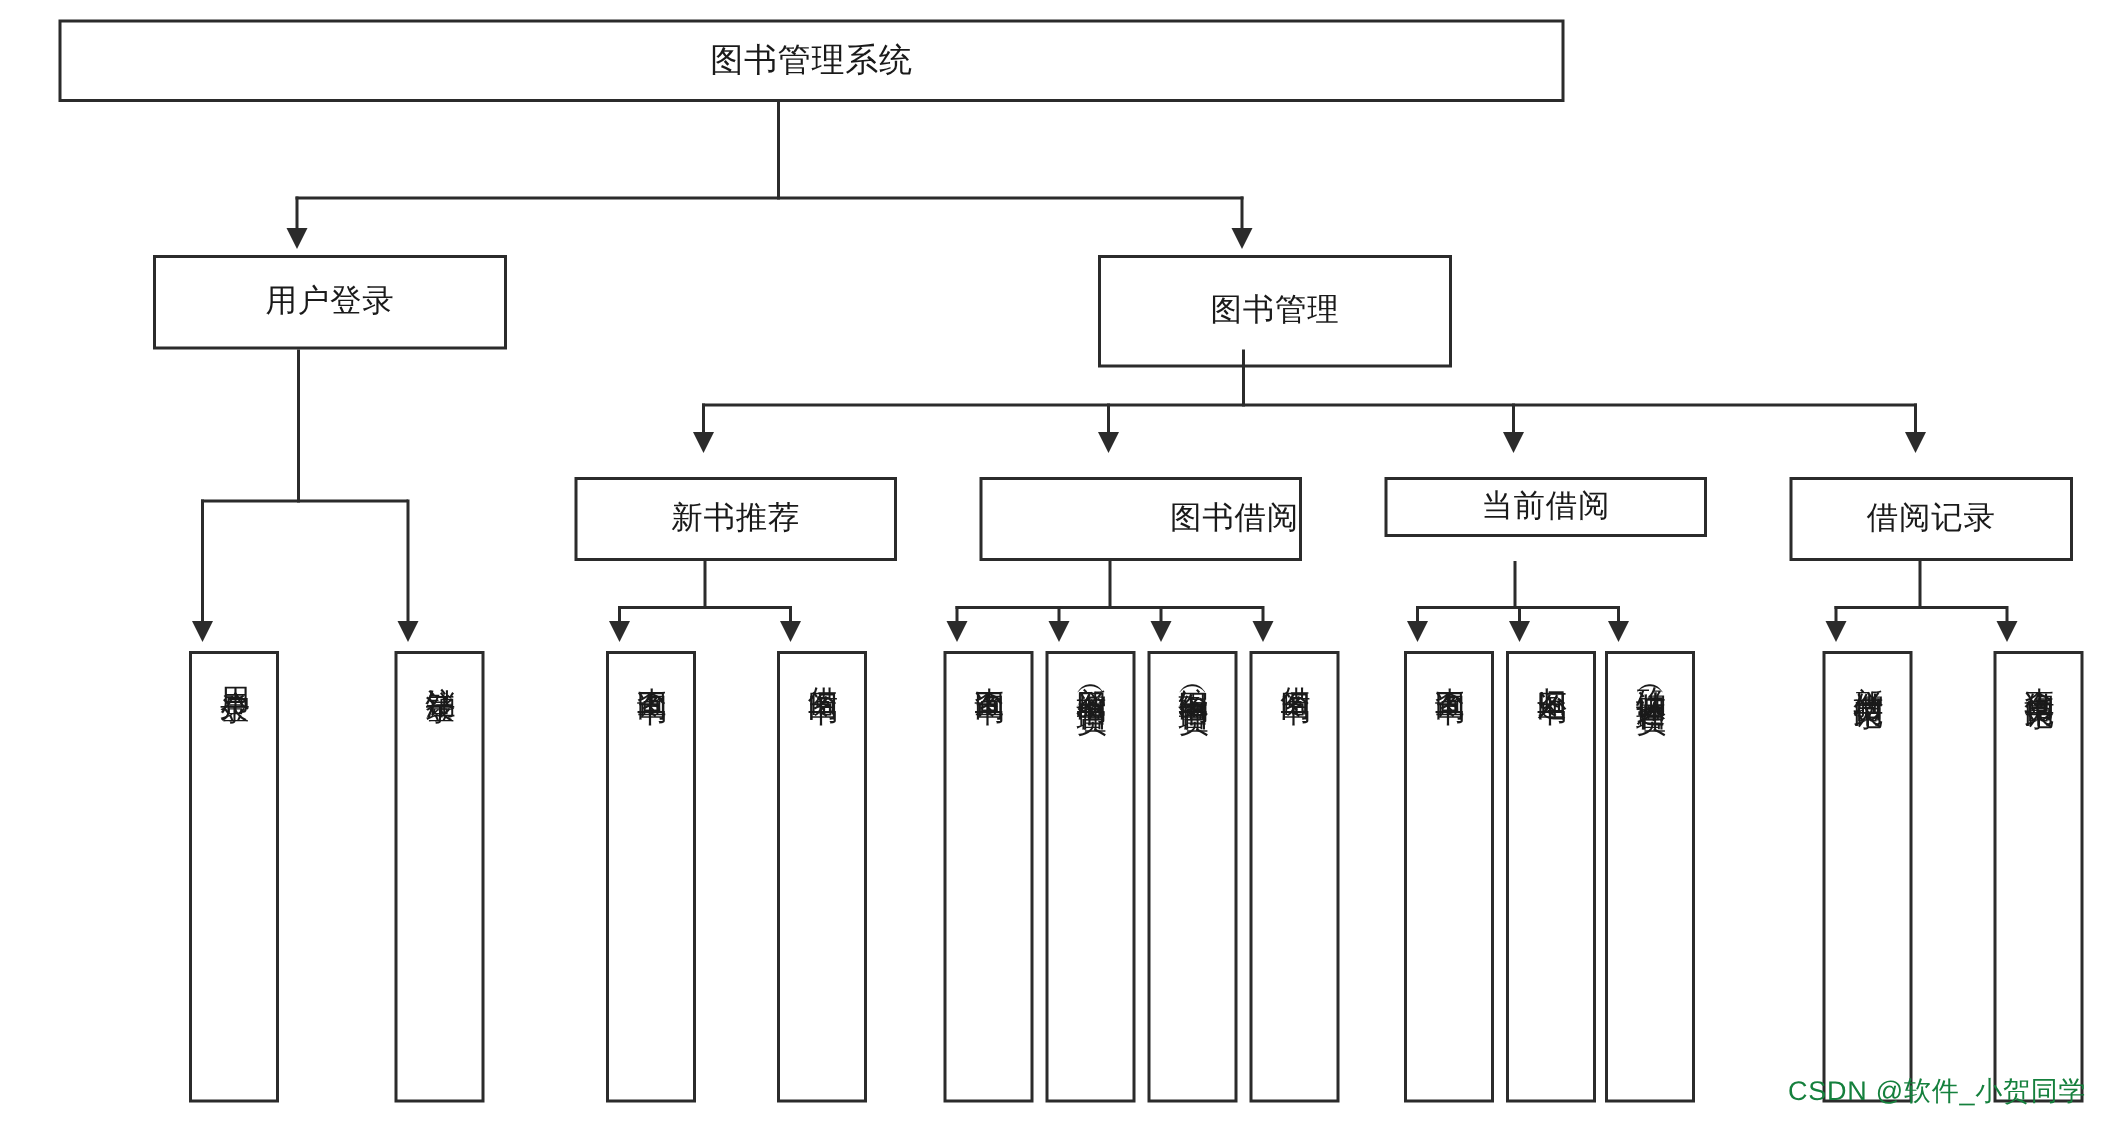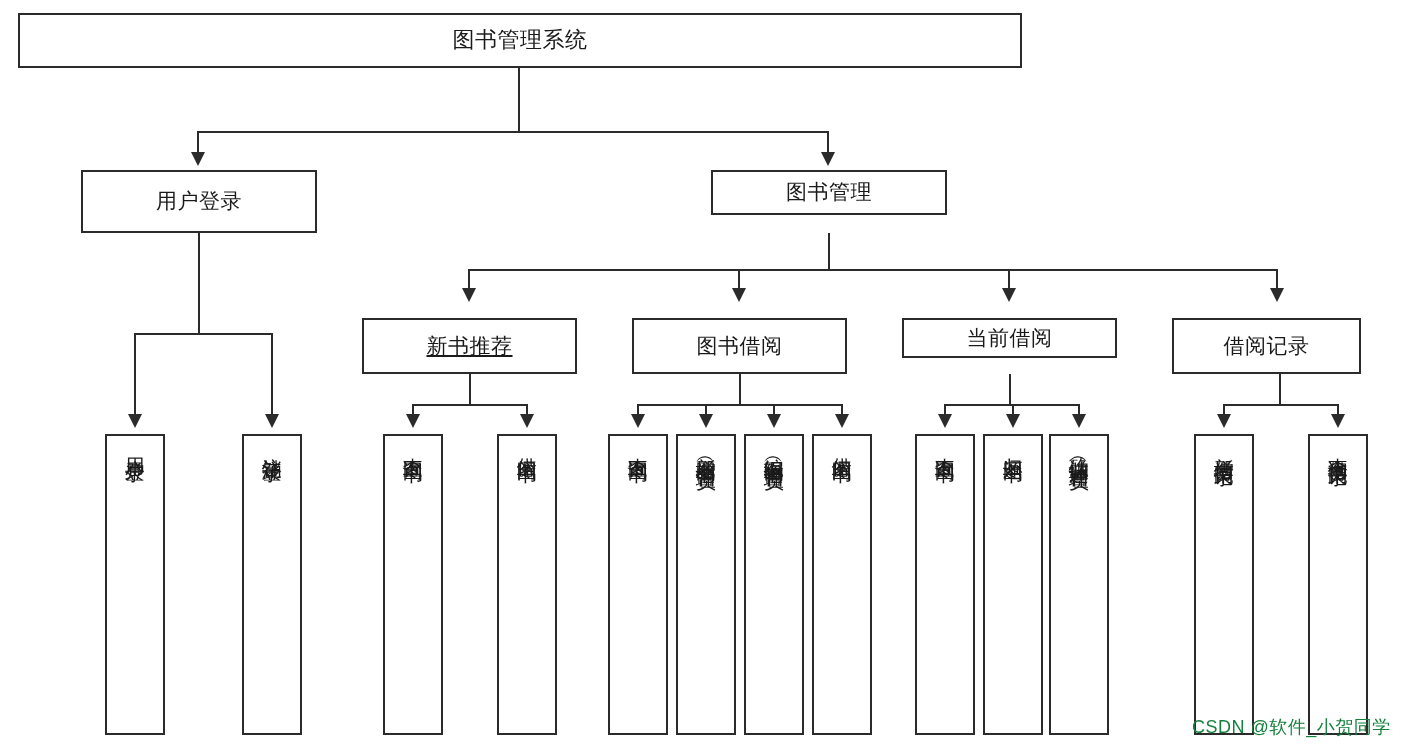--- a/index.html
+++ b/index.html
@@ -18,20 +18,21 @@
   
   .node{
     position:absolute;
     box-sizing:border-box;
     border:2px solid #2b2b2b;
     background:#ffffff;
     display:flex;
     align-items:center;
     justify-content:center;
     color:#1a1a1a;
+    margin-left:21px;
   }
   .node .label{
     display:block;
     text-align:center;
     line-height:1.28;
     letter-spacing:0.5px;
   }
   
   .node.h .label{
     font-size:21px;
@@ -92,39 +93,39 @@
   <div class="conn hline" style="left:197px;top:131px;width:632px;height:2px;"></div>
 
   <div class="conn vline" style="left:197px;top:131px;width:2px;height:24px;"></div>
   <div class="arrow" style="left:191px;top:152px;"></div>
   <div class="conn vline" style="left:827px;top:131px;width:2px;height:24px;"></div>
   <div class="arrow" style="left:821px;top:152px;"></div>
 
   <div class="node h" style="left:81px;top:170px;width:236px;height:63px;">
     <span class="label">用户登录</span>
   </div>
-  <div class="node h" style="left:711px;top:170px;width:236px;height:45px;">
+  <div class="node h" style="left:711px;top:170px;width:236px;height:75px;">
     <span class="label">图书管理</span>
   </div>
 
   <div class="conn vline" style="left:828px;top:233px;width:2px;height:38px;"></div>
   <div class="conn hline" style="left:468px;top:269px;width:810px;height:2px;"></div>
   <div class="conn vline" style="left:468px;top:269px;width:2px;height:22px;"></div>
   <div class="arrow" style="left:462px;top:288px;"></div>
   <div class="conn vline" style="left:738px;top:269px;width:2px;height:22px;"></div>
   <div class="arrow" style="left:732px;top:288px;"></div>
   <div class="conn vline" style="left:1008px;top:269px;width:2px;height:22px;"></div>
   <div class="arrow" style="left:1002px;top:288px;"></div>
   <div class="conn vline" style="left:1276px;top:269px;width:2px;height:22px;"></div>
   <div class="arrow" style="left:1270px;top:288px;"></div>
 
-  <div class="node h" style="left:362px;top:318px;width:215px;height:56px;text-decoration:underline;">
+  <div class="node h" style="left:362px;top:318px;width:215px;height:56px;">
     <span class="label">新书推荐</span>
   </div>
-  <div class="node h" style="left:632px;top:318px;width:215px;height:56px;">
+  <div class="node h" style="left:632px;top:318px;width:215px;height:56px;justify-content:flex-end;">
     <span class="label">图书借阅</span>
   </div>
   <div class="node h" style="left:902px;top:318px;width:215px;height:40px;">
     <span class="label">当前借阅</span>
   </div>
   <div class="node h" style="left:1172px;top:318px;width:189px;height:56px;">
     <span class="label">借阅记录</span>
   </div>
 
   <div class="conn vline" style="left:198px;top:233px;width:2px;height:102px;"></div>

